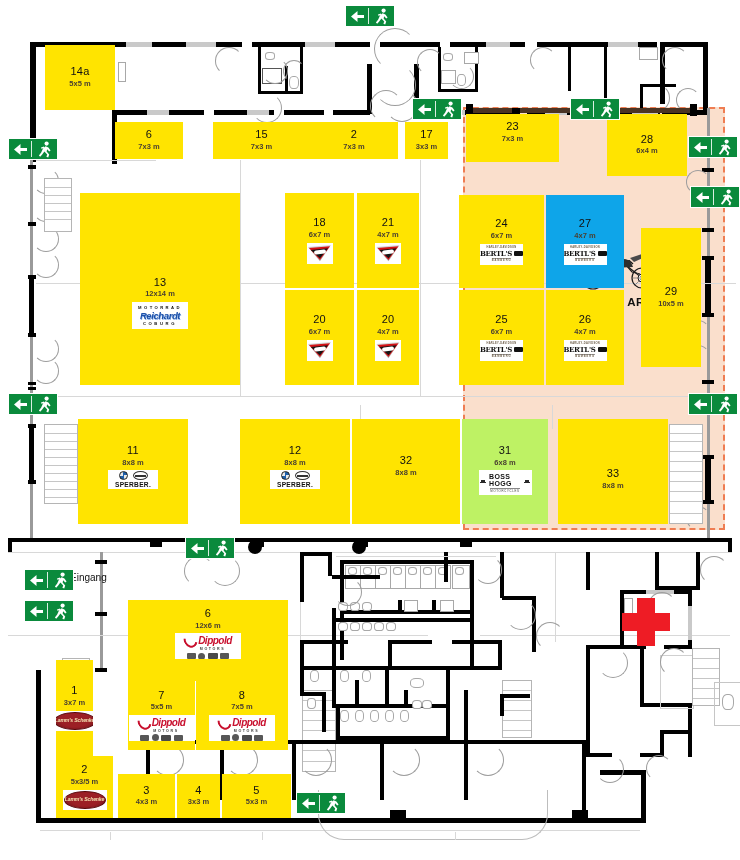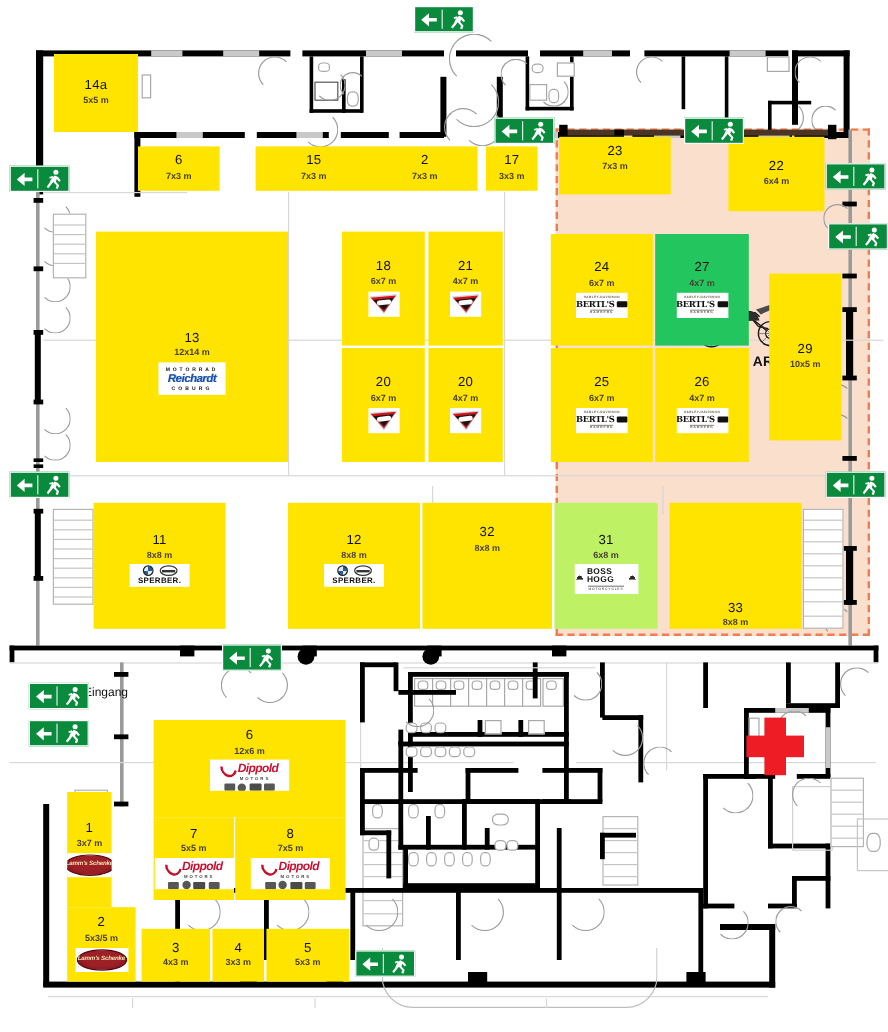--- a/index.html
+++ b/index.html
@@ -561,21 +561,21 @@
       </div>
       <div class="stand" style="left: 405px; top: 122px; width: 43px; height: 37px; background: rgb(255, 228, 0);">
         <div class="sn">17</div>
         <div class="sd">3x3 m</div>
       </div>
       <div class="stand" style="left: 466px; top: 114px; width: 93px; height: 48px; background: rgb(255, 228, 0); justify-content: flex-start; padding-top: 7px;">
         <div class="sn">23</div>
         <div class="sd">7x3 m</div>
       </div>
       <div class="stand" style="left: 607px; top: 114px; width: 80px; height: 62px; background: rgb(255, 228, 0); justify-content: center;">
-        <div class="sn">22</div>
+        <div class="sn">28</div>
         <div class="sd">6x4 m</div>
       </div>
       <div class="stand" style="left: 80px; top: 193px; width: 160px; height: 192px; background: rgb(255, 228, 0); justify-content: center; padding-top: 28px;">
         <div class="sn">13</div>
         <div class="sd">12x14 m</div>
         <div class="logo lg-reich">
           <div class="t1">MOTORRAD</div>
           <div class="t2">Reichardt</div>
           <div class="t3">COBURG</div>
         </div>
@@ -633,21 +633,21 @@
         <div class="sd">6x7 m</div>
         <div class="logo lg-bertl">
           <div class="t1">HARLEY-DAVIDSON</div>
           <div class="mid">
             <span class="t2">BERTL'S</span>
             <span class="bar"></span>
           </div>
           <div class="t3">BAMBERG</div>
         </div>
       </div>
-      <div class="stand" style="left: 546px; top: 195px; width: 78px; height: 93px; background: #22c55e; justify-content: center;">
+      <div class="stand" style="left: 546px; top: 195px; width: 78px; height: 93px; background: #0ea5e9; justify-content: center;">
         <div class="sn">27</div>
         <div class="sd">4x7 m</div>
         <div class="logo lg-bertl">
           <div class="t1">HARLEY-DAVIDSON</div>
           <div class="mid">
             <span class="t2">BERTL'S</span>
             <span class="bar"></span>
           </div>
           <div class="t3">BAMBERG</div>
         </div>
@@ -695,37 +695,37 @@
         <div class="sn">12</div>
         <div class="sd">8x8 m</div>
         <div class="logo lg-sper">
           <div class="row">
             <span class="bmw"></span>
             <span class="mini"></span>
           </div>
           <div class="t">SPERBER.</div>
         </div>
       </div>
-      <div class="stand" style="left: 352px; top: 419px; width: 108px; height: 105px; background: rgb(255, 228, 0); justify-content: flex-start; padding-top: 20px;">
+      <div class="stand" style="left: 352px; top: 419px; width: 108px; height: 105px; background: rgb(255, 228, 0); justify-content: flex-start; padding-top: 36px;">
         <div class="sn">32</div>
         <div class="sd">8x8 m</div>
       </div>
       <div class="stand" style="left: 462px; top: 419px; width: 86px; height: 105px; background: #bef264; justify-content: flex-start; padding-top: 26px;">
         <div class="sn">31</div>
         <div class="sd">6x8 m</div>
         <div class="logo lg-hogg">
           <div class="wing">
             <span class="eg"></span>
             <span class="nm">BOSS HOGG</span>
             <span class="eg"></span>
           </div>
           <div class="sub">MOTORCYCLES</div>
         </div>
       </div>
-      <div class="stand" style="left: 558px; top: 419px; width: 110px; height: 105px; background: rgb(255, 228, 0); justify-content: flex-end; padding-top: 16px;">
+      <div class="stand" style="left: 558px; top: 419px; width: 110px; height: 105px; background: rgb(255, 228, 0); justify-content: center; padding-top: 16px;">
         <div class="sn">33</div>
         <div class="sd">8x8 m</div>
       </div>
       <div class="stand" style="left: 128px; top: 600px; width: 160px; height: 81px; background: rgb(255, 228, 0); justify-content: flex-start; padding-top: 8px;">
         <div class="sn">6</div>
         <div class="sd">12x6 m</div>
         <div class="logo lg-dip">
           <div class="top">
             <span class="sw"></span>
             <span class="nm">Dippold</span>

